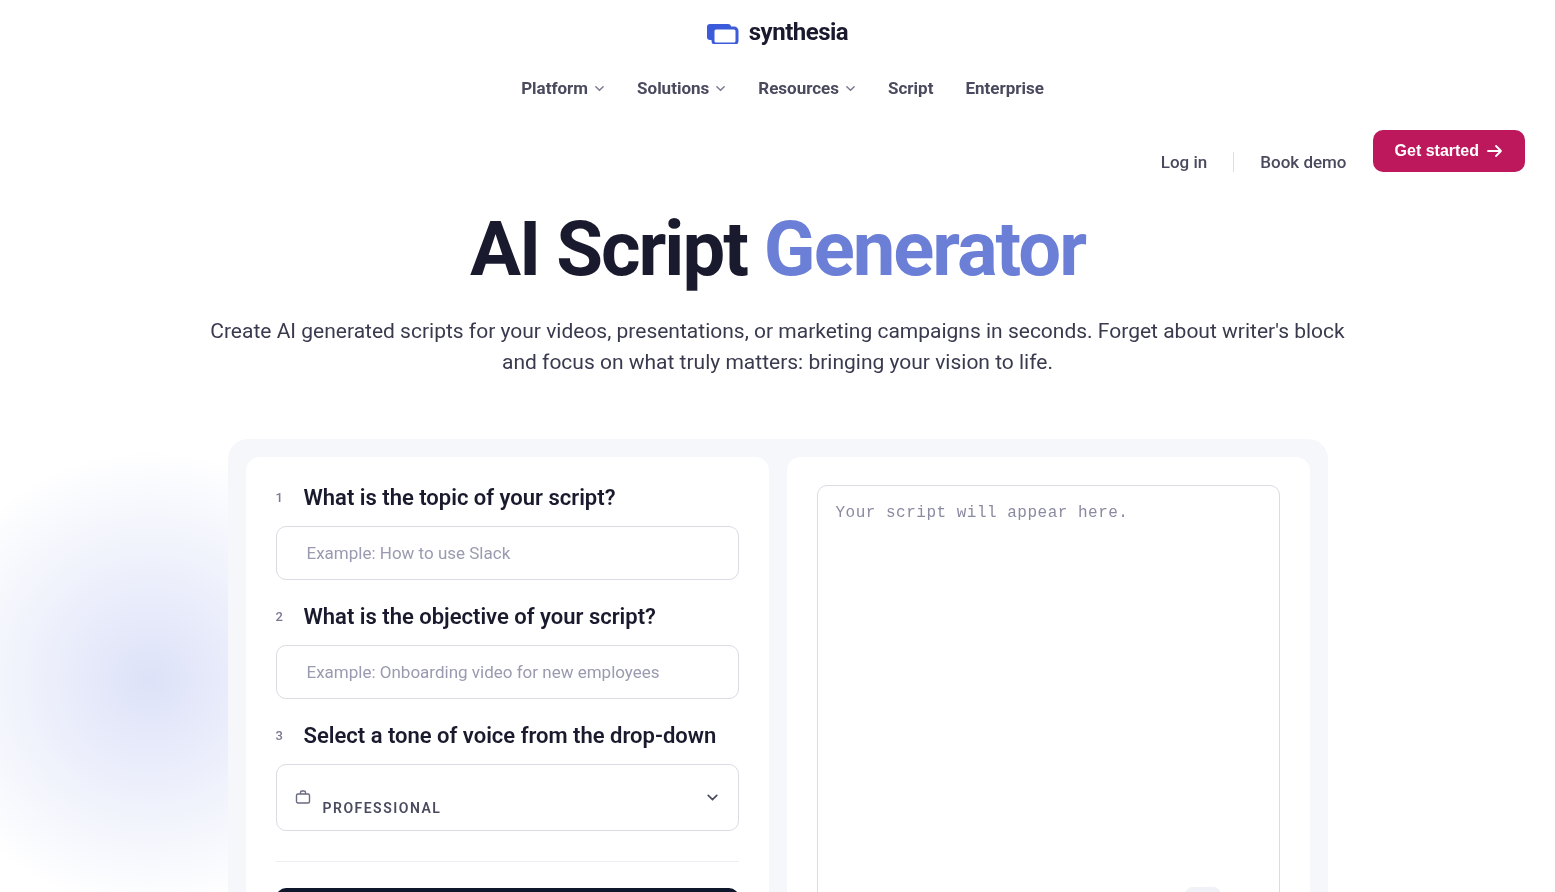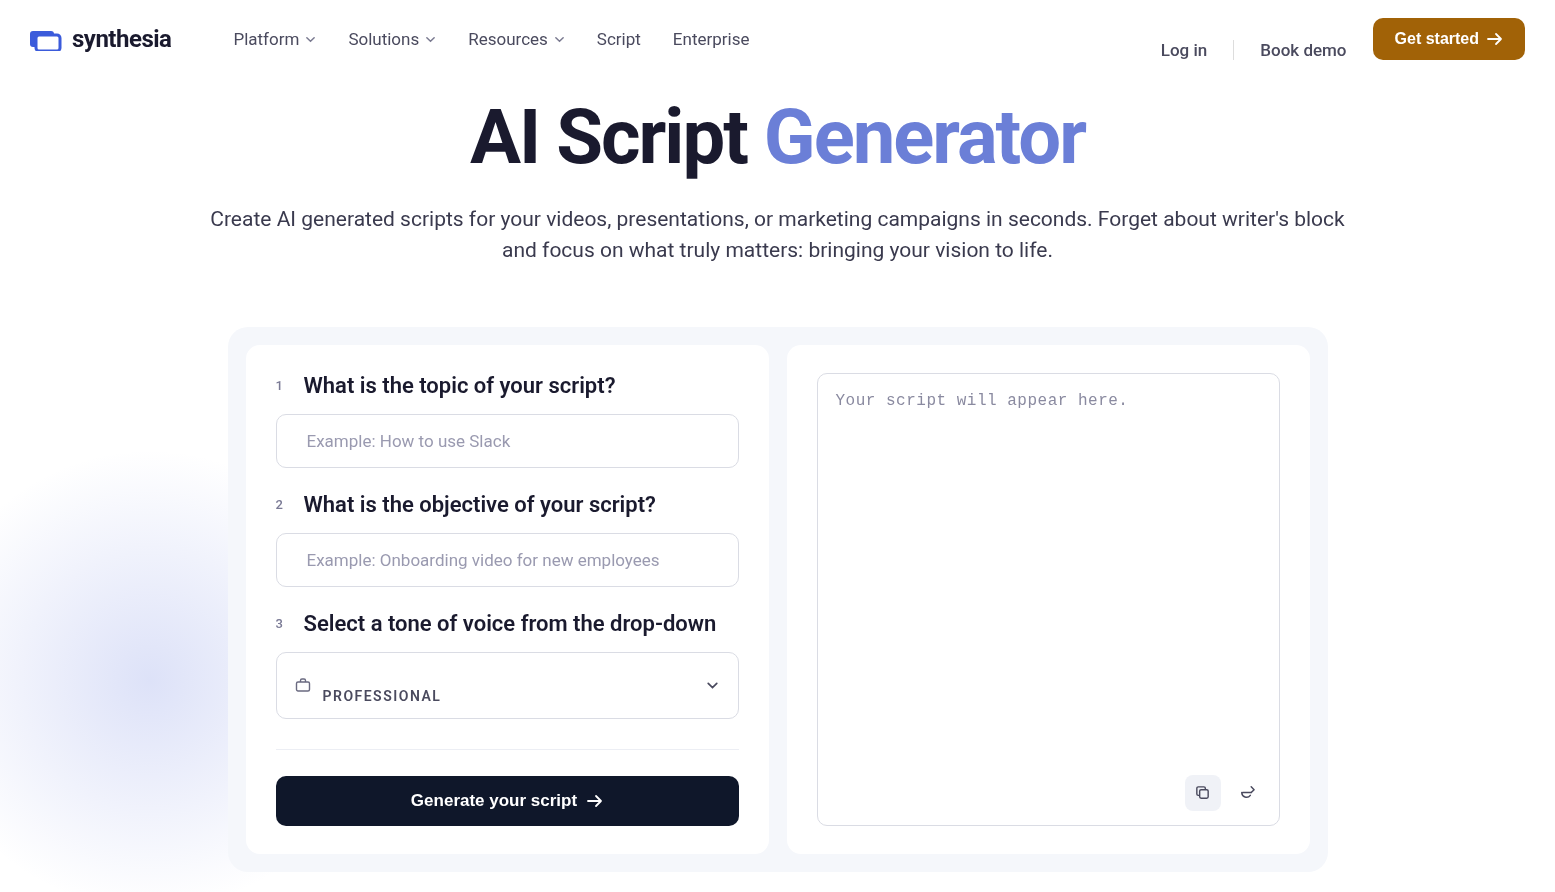--- a/index.html
+++ b/index.html
@@ -1,30 +1,30 @@
 <!DOCTYPE html>
 <html><head>
 <meta charset="utf-8">
 <style>
 * { margin: 0; padding: 0; box-sizing: border-box; }
 body { font-family: -apple-system, BlinkMacSystemFont, 'Segoe UI', Roboto, sans-serif; background: #fff; color: #1a1a2e; width: 1555px; height: 892px; overflow: hidden; position: relative; }
 
 
-.header { display: flex; align-items: center; padding: 18px 30px; gap: 52px; }
+.header { display: flex; align-items: center; padding: 18px 30px; gap: 32px; flex-direction: column; }
 .logo-wrap { display: flex; align-items: center; gap: 10px; }
 .logo-mark { width: 32px; height: 24px; position: relative; }
 .logo-mark svg { width: 100%; height: 100%; }
 .logo-text { font-size: 24px; font-weight: 700; letter-spacing: -0.5px; color: #1a1a2e; }
 .nav { display: flex; gap: 32px; align-items: center; margin-left: 10px; }
-.nav-item { display: flex; align-items: center; gap: 6px; font-size: 17px; color: #4a4a5e; cursor: pointer; font-weight: 400; }
+.nav-item { display: flex; align-items: center; gap: 6px; font-size: 17px; color: #4a4a5e; cursor: pointer; font-weight: 700; }
 .nav-item .chev { width: 11px; height: 11px; }
 .header-right { margin-left: auto; display: flex; align-items: flex-end; gap: 26px; }
 .link-plain { font-size: 17px; color: #4a4a5e; cursor: pointer; font-weight: 500; }
 .vdiv { width: 1px; height: 20px; background: #ddd; }
-.btn-primary { background: #a16207; color: #fff; border: none; border-radius: 10px; padding: 12px 22px; font-size: 16px; font-weight: 600; display: flex; align-items: center; gap: 8px; cursor: pointer; }
+.btn-primary { background: #be185d; color: #fff; border: none; border-radius: 10px; padding: 12px 22px; font-size: 16px; font-weight: 600; display: flex; align-items: center; gap: 8px; cursor: pointer; }
 .btn-primary .arr { width: 16px; height: 14px; }
 
 
 .hero { text-align: center; margin-top: 20px; padding: 0 28px; }
 .hero h1 { font-size: 76px; font-weight: 700; letter-spacing: -2px; line-height: 1.05; }
 .hero h1 .accent { color: #6b7fd7; }
 .hero p { font-size: 21px; color: #3a3a4e; margin-top: 26px; line-height: 1.5; max-width: 1160px; margin-left: auto; margin-right: auto; font-weight: 400; }
 
 
 .glow { position: absolute; top: 430px; left: -100px; width: 500px; height: 500px; background: radial-gradient(circle, rgba(133,150,230,0.28) 0%, rgba(133,150,230,0) 65%); pointer-events: none; z-index: 0; }

